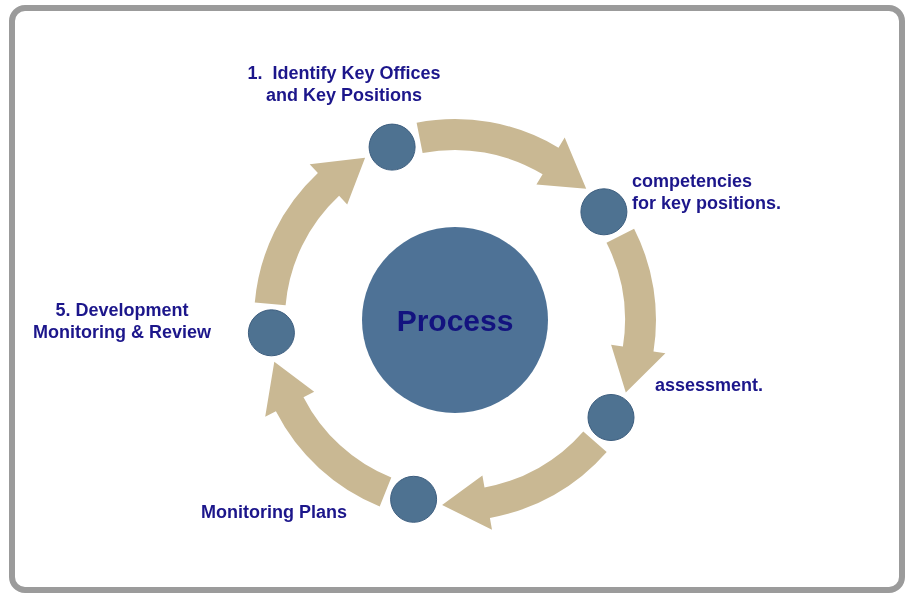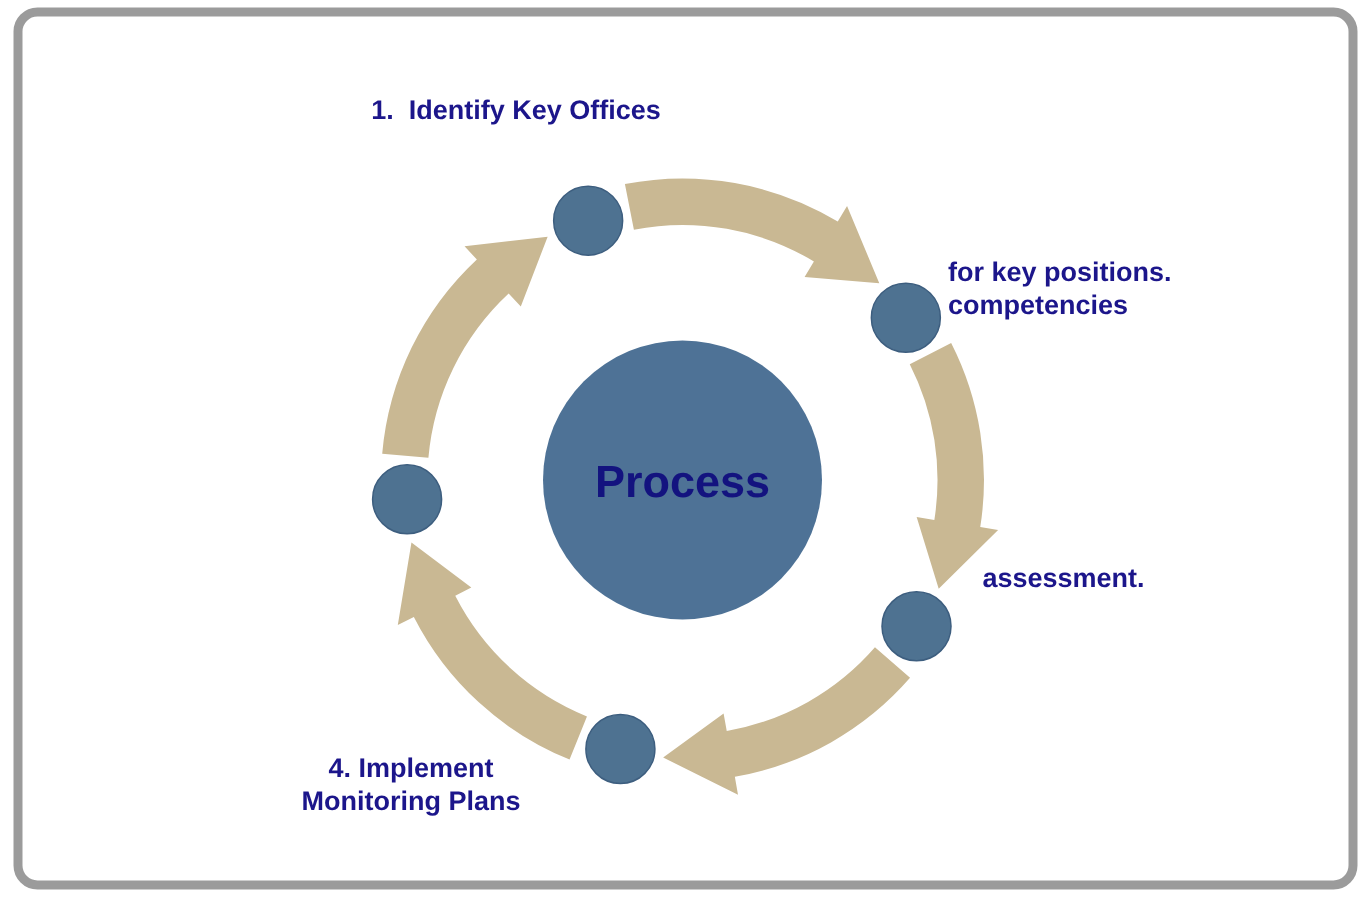--- a/index.html
+++ b/index.html
@@ -69,30 +69,32 @@
       <circle cx="603.9" cy="211.8" r="23" fill="#4e7291" stroke="#3d5e7f" stroke-width="1"></circle>
       <circle cx="611.0" cy="417.5" r="23" fill="#4e7291" stroke="#3d5e7f" stroke-width="1"></circle>
       <circle cx="413.6" cy="499.3" r="23" fill="#4e7291" stroke="#3d5e7f" stroke-width="1"></circle>
       <circle cx="271.4" cy="332.8" r="23" fill="#4e7291" stroke="#3d5e7f" stroke-width="1"></circle>
     </g>
   <text class="center-text" x="455" y="331" text-anchor="middle">Process</text>
 </svg>
 
 <div class="step-label align-center" style="left: 344px; top: 62px;">
   <div>1.&nbsp;&nbsp;Identify Key Offices</div>
+  <div>and Key Positions</div>
 </div>
 
 <div class="step-label" style="left: 632px; top: 170px;">
+  <div>competencies</div>
   <div>for key positions.</div>
-  <div>competencies</div>
 </div>
 
 <div class="step-label" style="left: 655px; top: 374px;">
   <div>assessment.</div>
 </div>
 
 <div class="step-label align-center" style="left: 274px; top: 501px;">
-  <div>4. Implement</div>
   <div>Monitoring Plans</div>
 </div>
 
 <div class="step-label align-center" style="left: 122px; top: 299px;">
+  <div>5. Development</div>
+  <div>Monitoring &amp; Review</div>
 </div>
 
 </body></html>

